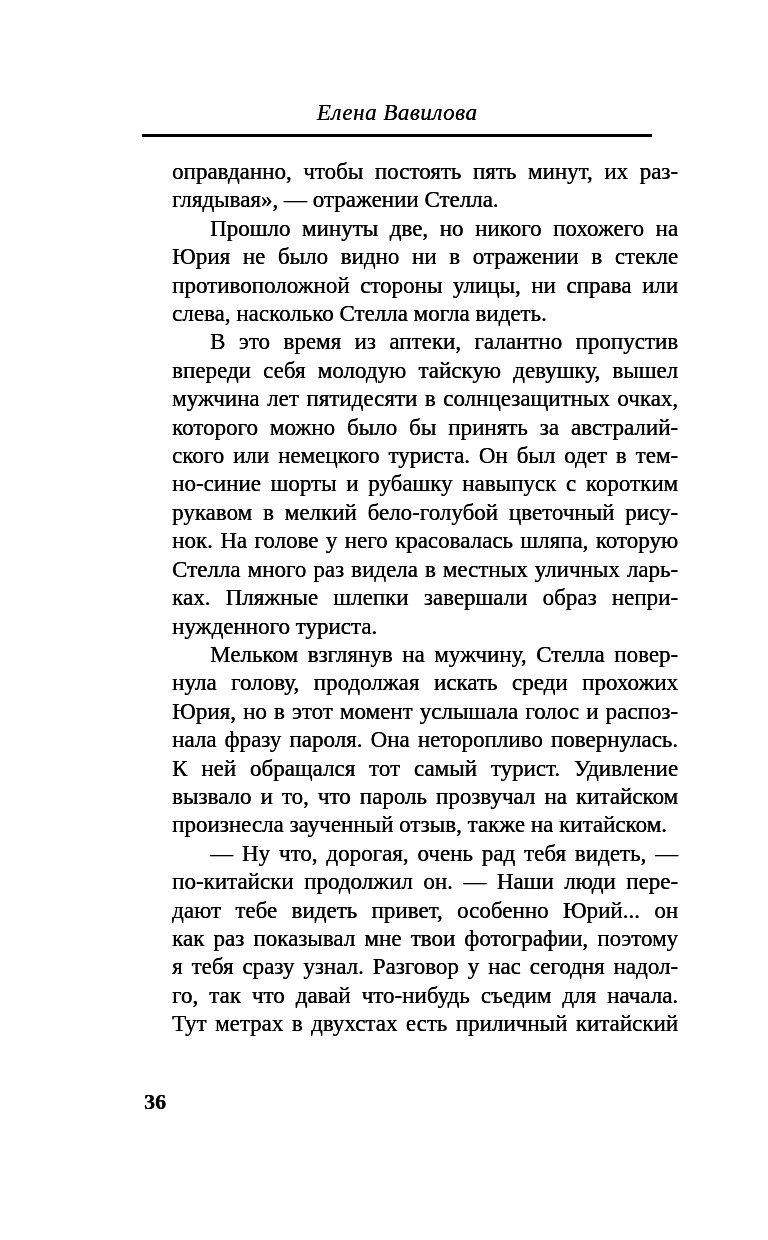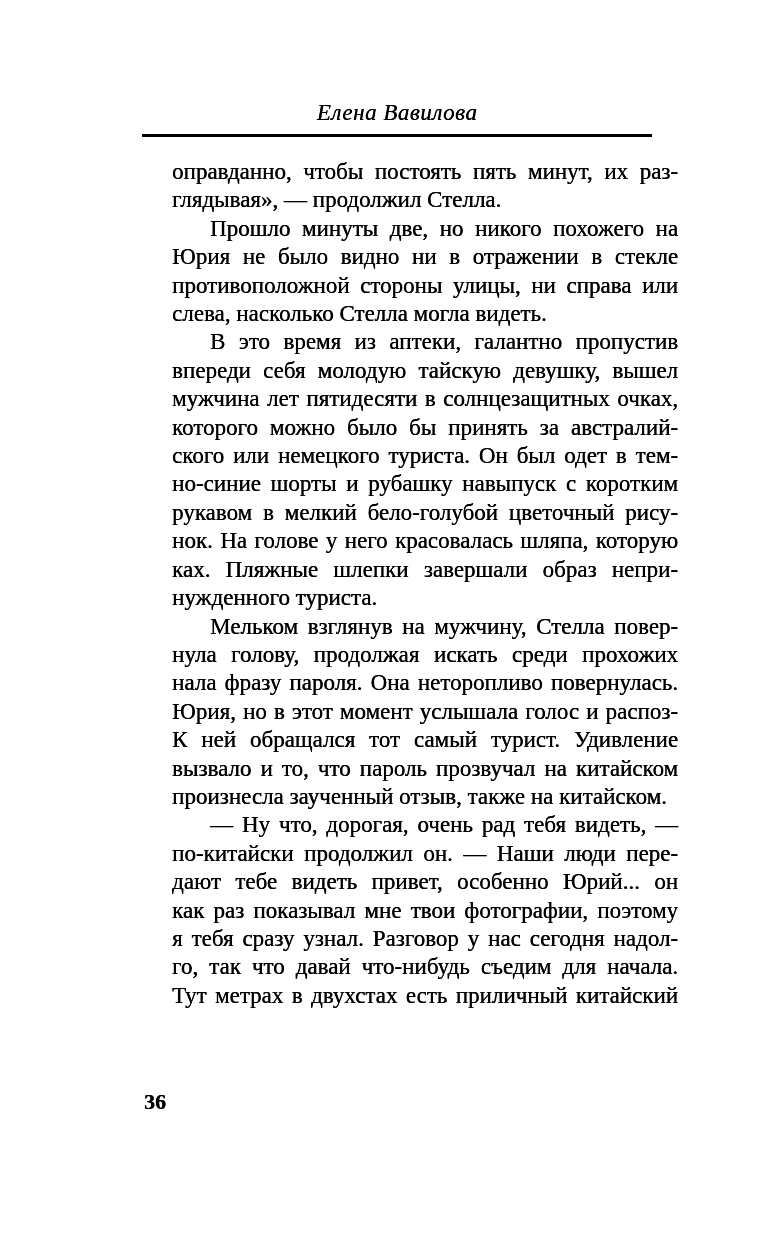--- a/index.html
+++ b/index.html
@@ -83,48 +83,49 @@
   <div class="column">
 
     <div class="running-head">Елена Вавилова</div>
 
     <hr class="head-rule">
 
     <div class="body-text">
 
       <div class="para">
         <div class="line j">оправданно, чтобы постоять пять минут, их раз-</div>
-        <div class="line">глядывая», — продолжил Стелла.</div>
+        <div class="line">глядывая», — отражении Стелла.</div>
       </div>
 
       <div class="para">
         <div class="line j ind">Прошло минуты две, но никого похожего на</div>
         <div class="line j">Юрия не было видно ни в отражении в стекле</div>
         <div class="line j">противоположной стороны улицы, ни справа или</div>
         <div class="line">слева, насколько Стелла могла видеть.</div>
       </div>
 
       <div class="para">
         <div class="line j ind">В это время из аптеки, галантно пропустив</div>
         <div class="line j">впереди себя молодую тайскую девушку, вышел</div>
         <div class="line j">мужчина лет пятидесяти в солнцезащитных очках,</div>
         <div class="line j">которого можно было бы принять за австралий-</div>
         <div class="line j">ского или немецкого туриста. Он был одет в тем-</div>
         <div class="line j">но-синие шорты и рубашку навыпуск с коротким</div>
         <div class="line j">рукавом в мелкий бело-голубой цветочный рису-</div>
         <div class="line j">нок. На голове у него красовалась шляпа, которую</div>
+        <div class="line j">Стелла много раз видела в местных уличных ларь-</div>
         <div class="line j">ках. Пляжные шлепки завершали образ непри-</div>
         <div class="line">нужденного туриста.</div>
       </div>
 
       <div class="para">
         <div class="line j ind">Мельком взглянув на мужчину, Стелла повер-</div>
         <div class="line j">нула голову, продолжая искать среди прохожих</div>
+        <div class="line j">Юрия, но в этот момент услышала голос и распоз-</div>
         <div class="line j">нала фразу пароля. Она неторопливо повернулась.</div>
-        <div class="line j">Юрия, но в этот момент услышала голос и распоз-</div>
         <div class="line j">К ней обращался тот самый турист. Удивление</div>
         <div class="line j">вызвало и то, что пароль прозвучал на китайском</div>
         <div class="line">произнесла заученный отзыв, также на китайском.</div>
       </div>
 
       <div class="para">
         <div class="line j ind">— Ну что, дорогая, очень рад тебя видеть, —</div>
         <div class="line j">по-китайски продолжил он. — Наши люди пере-</div>
         <div class="line j">дают тебе видеть привет, особенно Юрий... он</div>
         <div class="line j">как раз показывал мне твои фотографии, поэтому</div>

